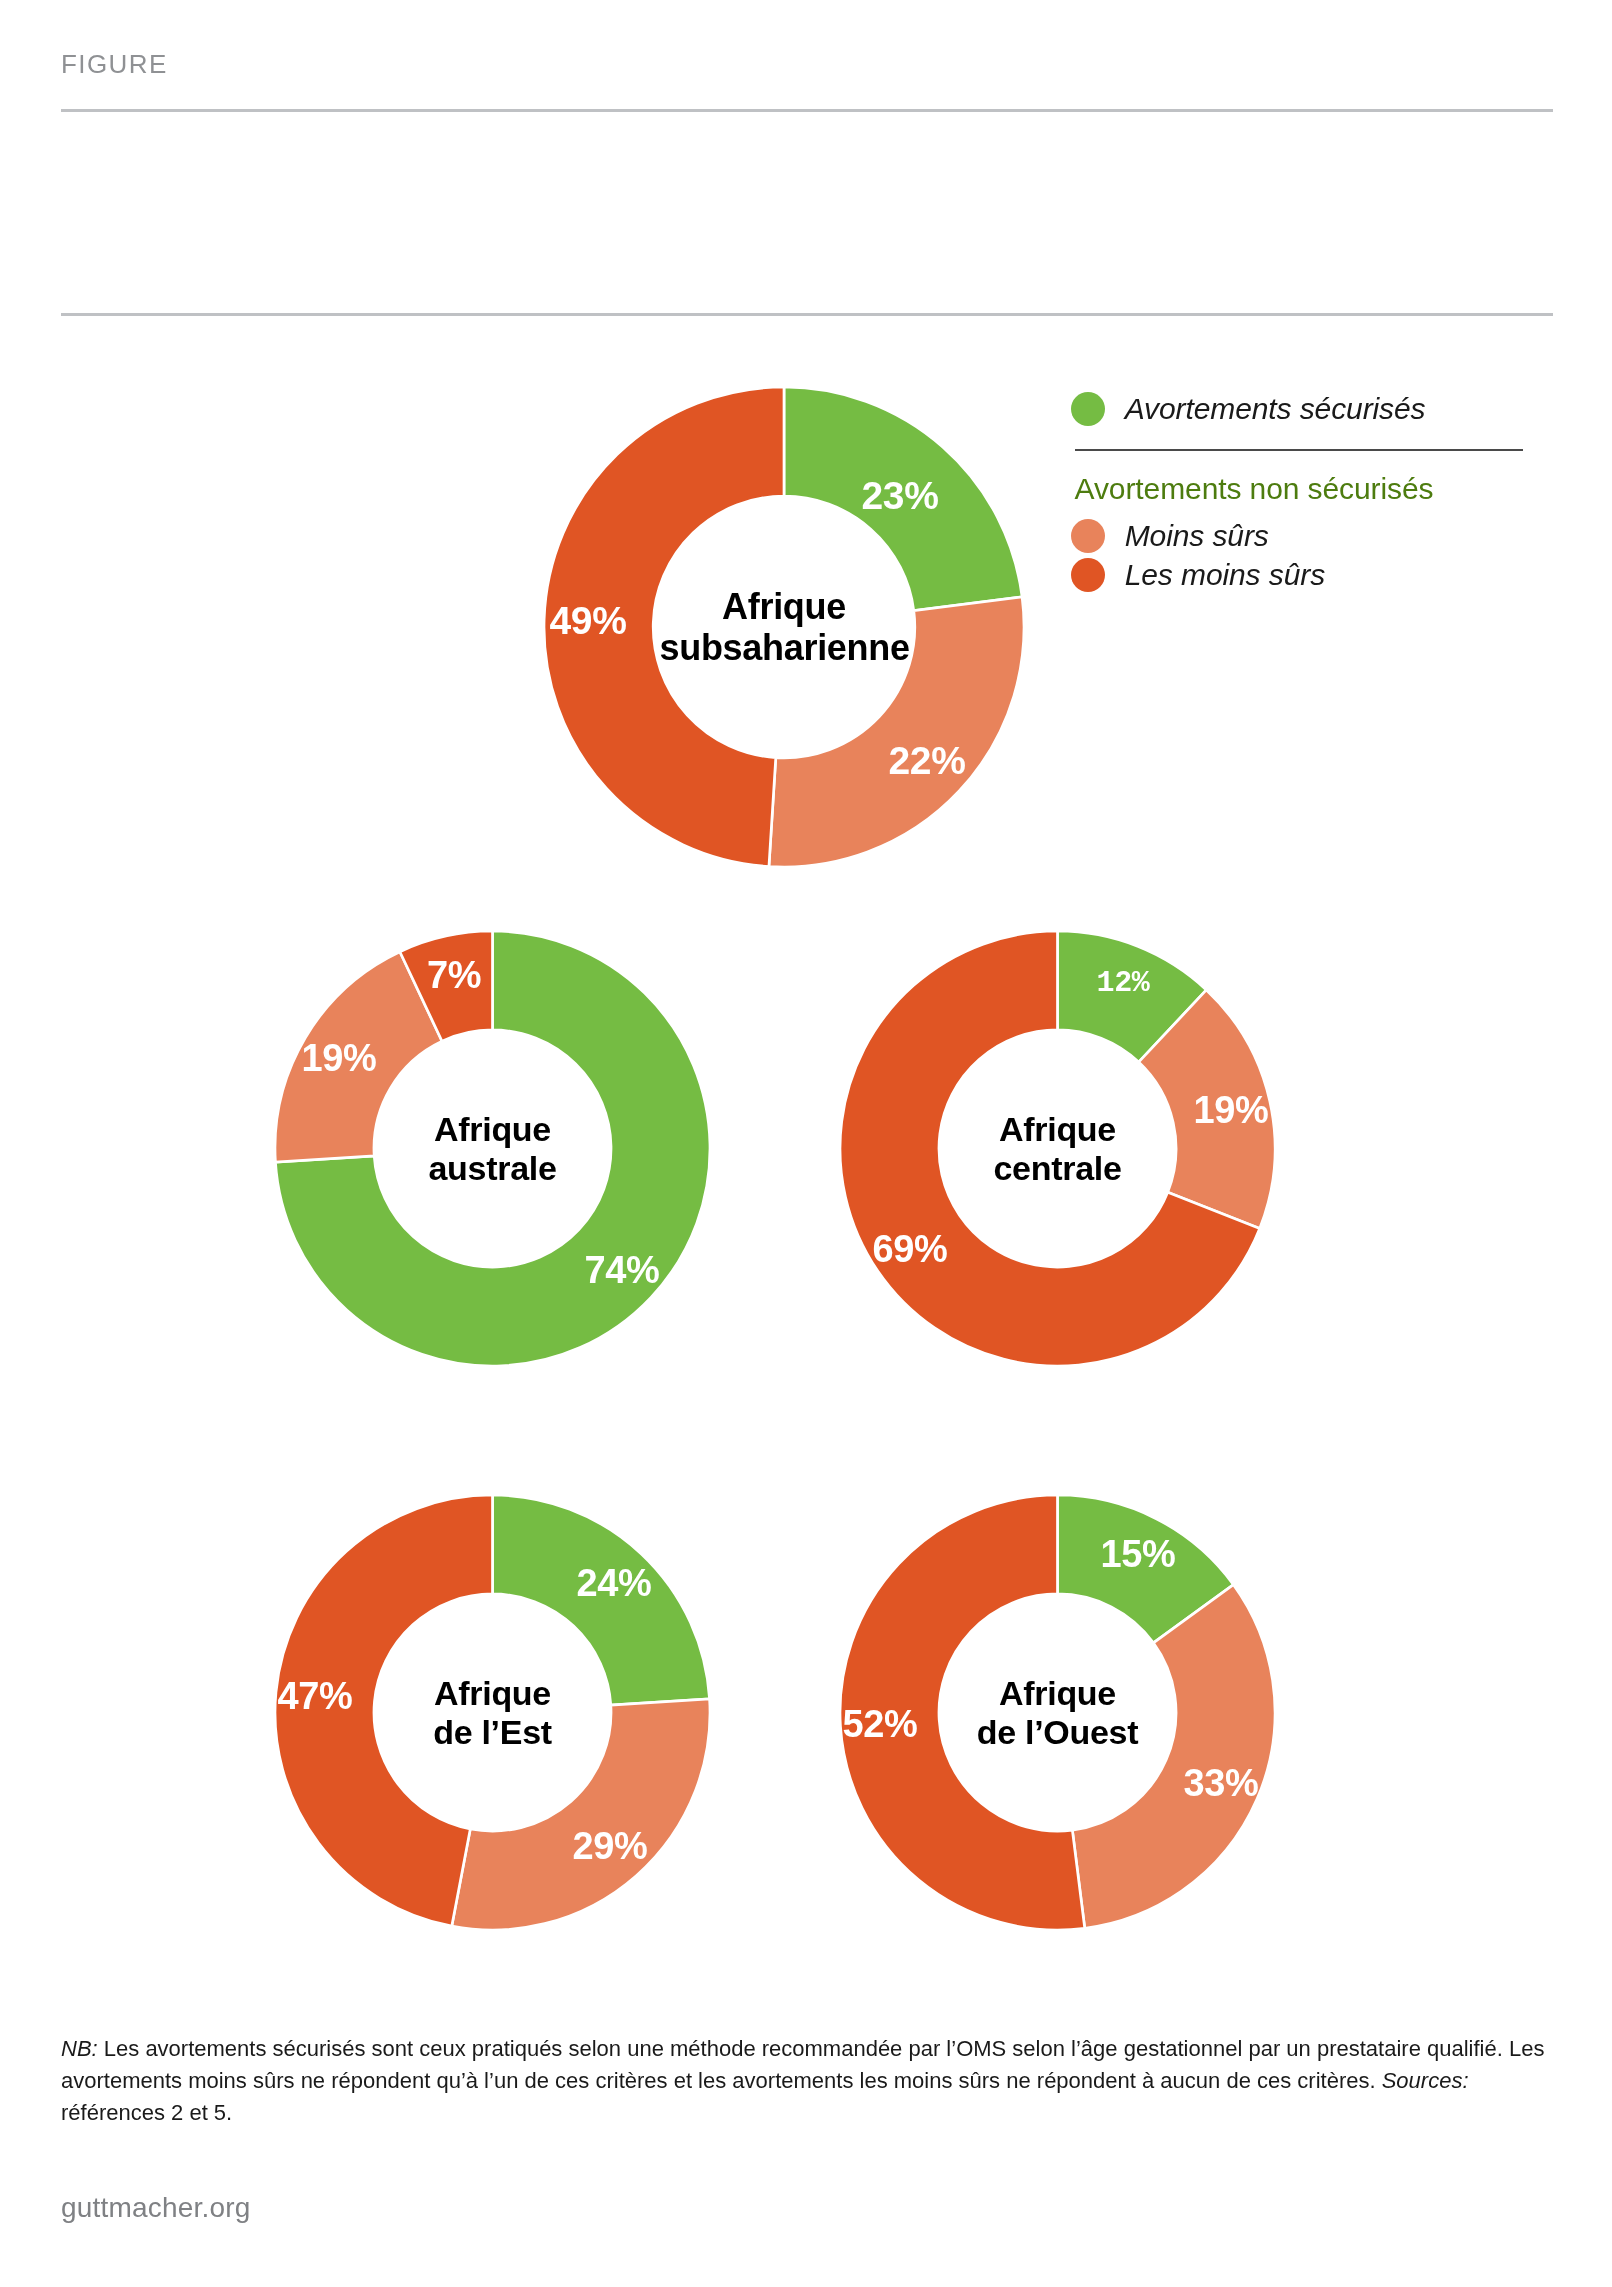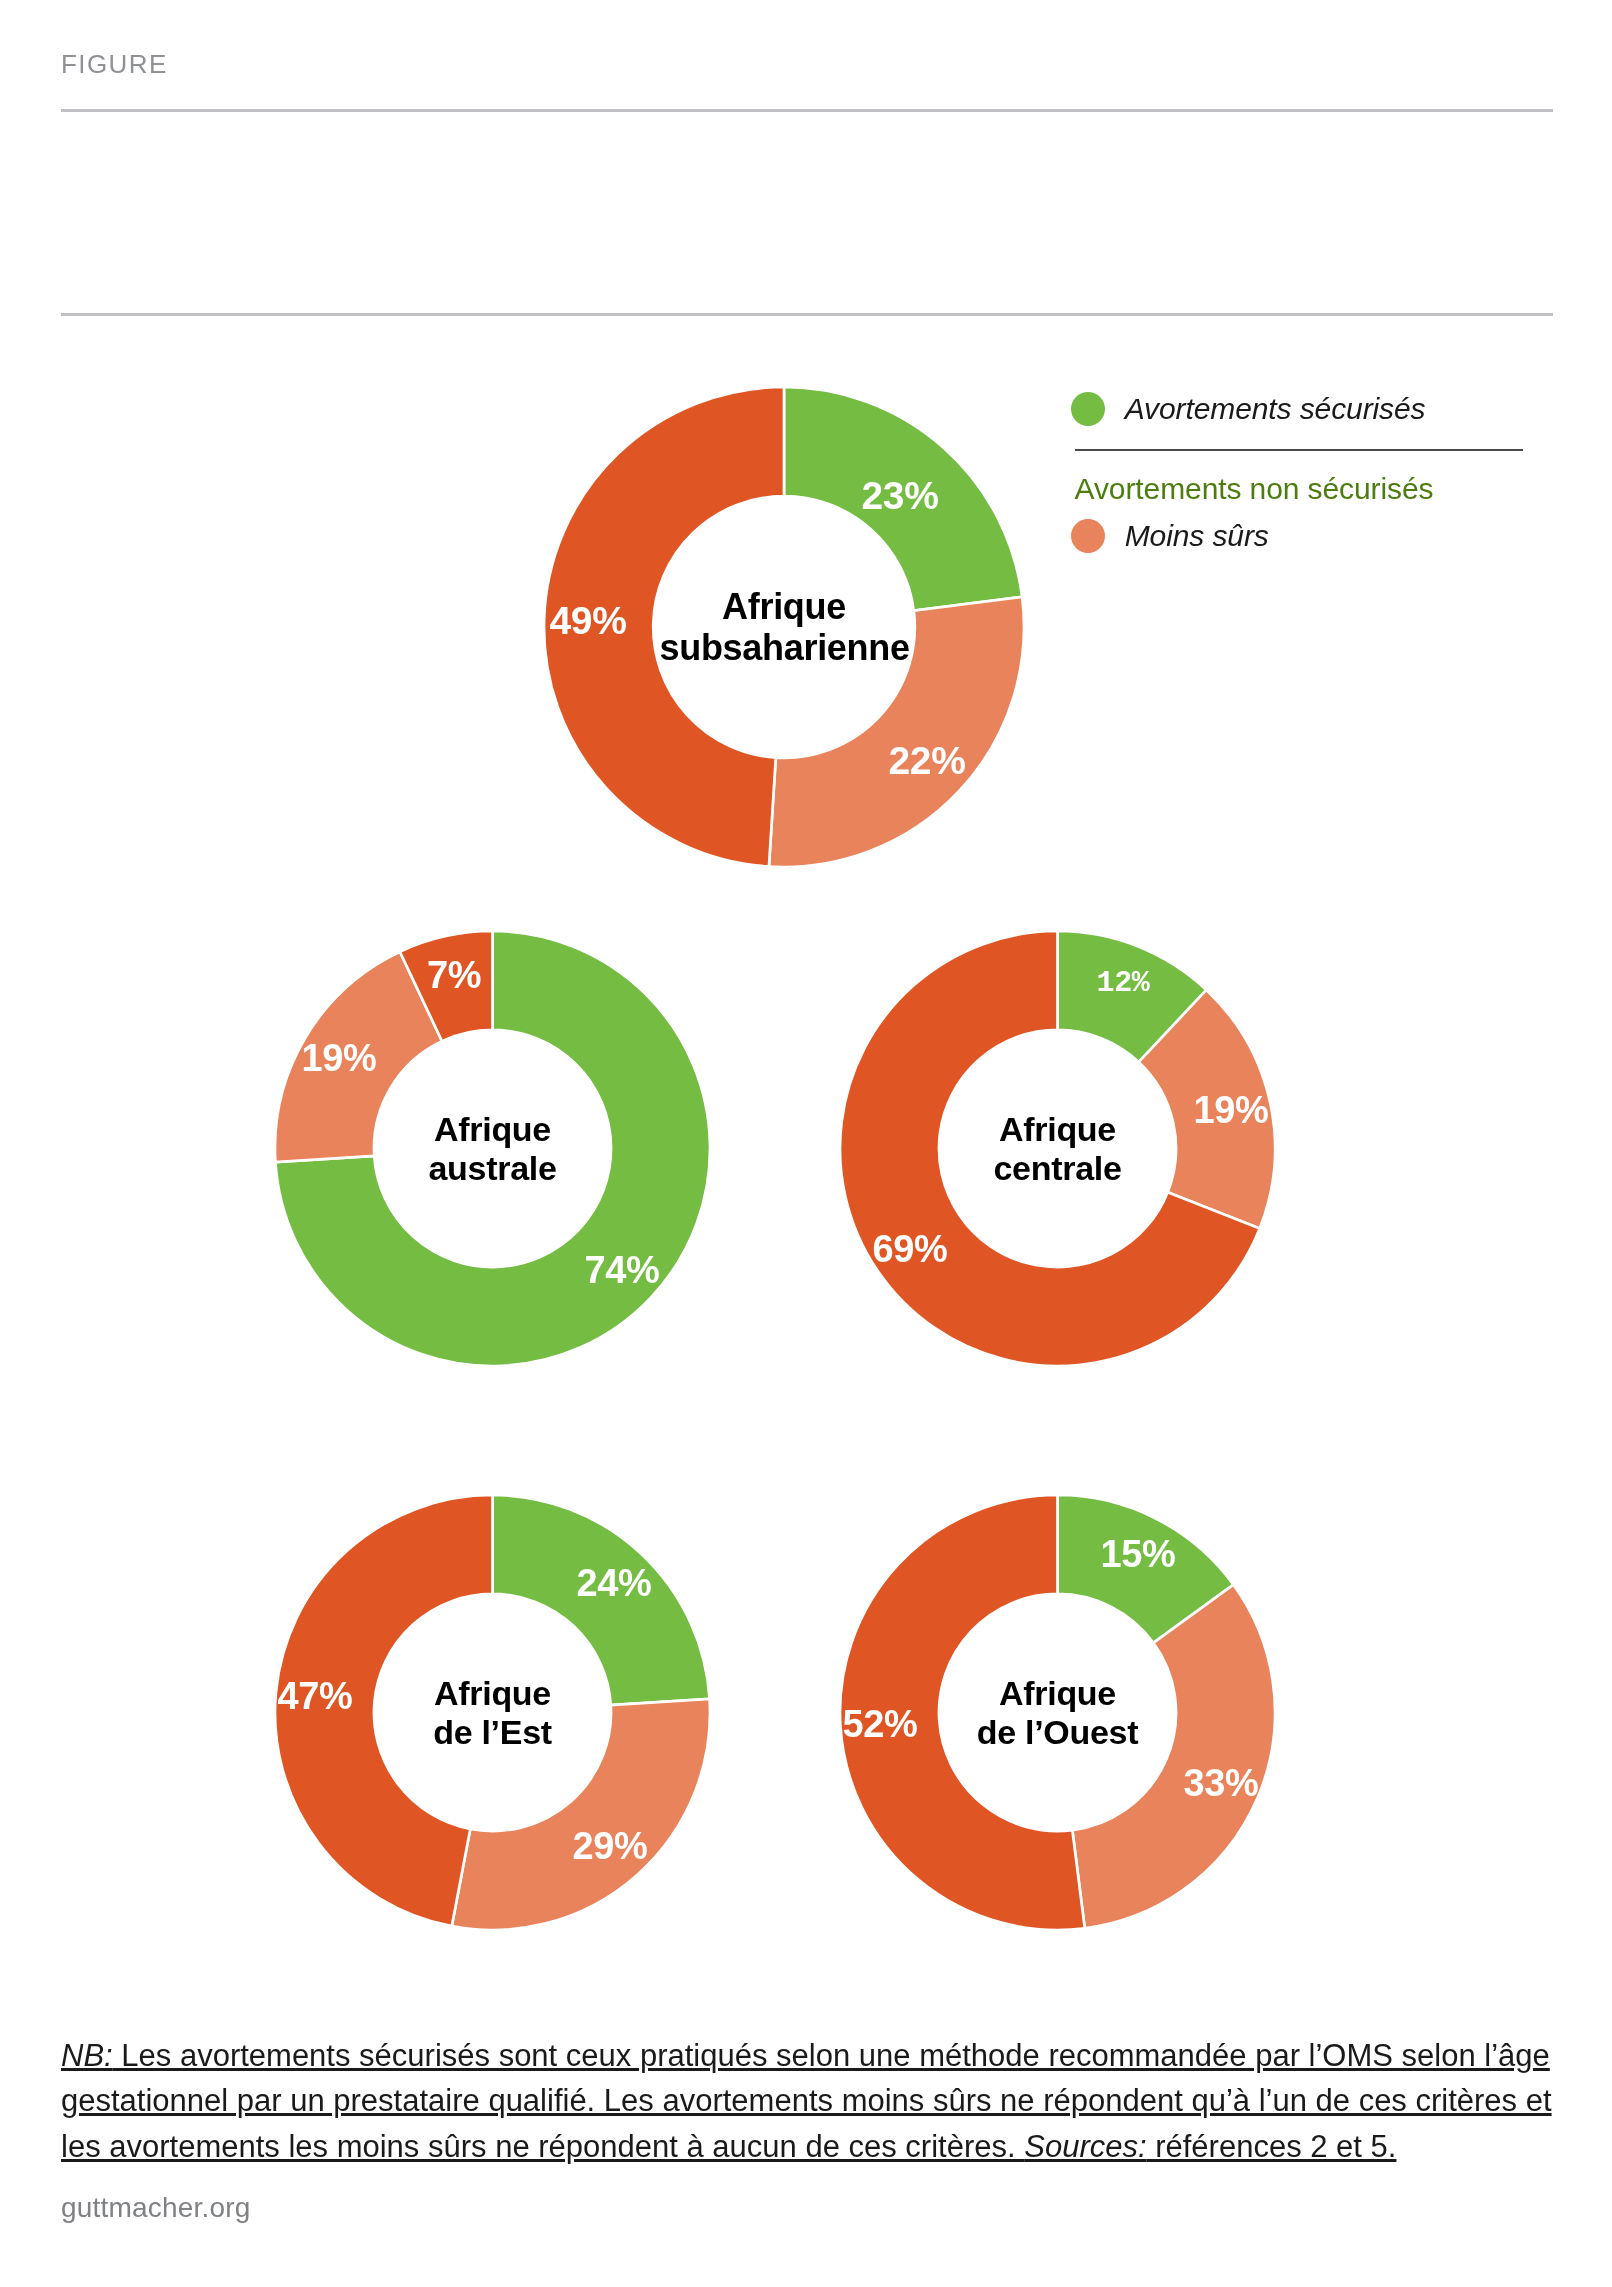--- a/index.html
+++ b/index.html
@@ -147,24 +147,23 @@
     margin: 0 0 12.5px 3.6px;
     letter-spacing: -0.1px;
   }
 
   
   .note {
     position: absolute;
     left: 61px;
     top: 2033px;
     width: 1496px;
-    font-size: 31px;
+    font-size: 22px;
     line-height: 1.46;
     color: #1a1a1a;
-    text-decoration: underline;
   }
   .note i { font-style: italic; }
 
   .site {
     position: absolute;
     left: 61px;
     top: 2192px;
     font-size: 28px;
     color: #7f8184;
     letter-spacing: 0.2px;
@@ -268,20 +267,24 @@
     <div class="legend-row">
       <span class="swatch" id="sw-safe" style="background: rgb(117, 188, 67);"></span>
       <span class="legend-text">Avortements sécurisés</span>
     </div>
     <div class="legend-divider"></div>
     <div class="legend-heading">Avortements non sécurisés</div>
     <div class="legend-row">
       <span class="swatch" id="sw-less" style="background: rgb(232, 131, 91);"></span>
       <span class="legend-text">Moins sûrs</span>
     </div>
+    <div class="legend-row">
+      <span class="swatch" id="sw-least" style="background: rgb(224, 85, 36);"></span>
+      <span class="legend-text">Les moins sûrs</span>
+    </div>
   </div>
 
   <div class="note">
     <i>NB:</i><span> Les avortements sécurisés sont ceux pratiqués selon une méthode recommandée par l’OMS selon l’âge gestationnel par un prestataire qualifié. Les avortements moins sûrs ne répondent qu’à l’un de ces critères et les avortements les moins sûrs ne répondent à aucun de ces critères. </span><i>Sources:</i><span> références 2 et 5.</span>
   </div>
 
   <div class="site">guttmacher.org</div>
 
 </div>
 

